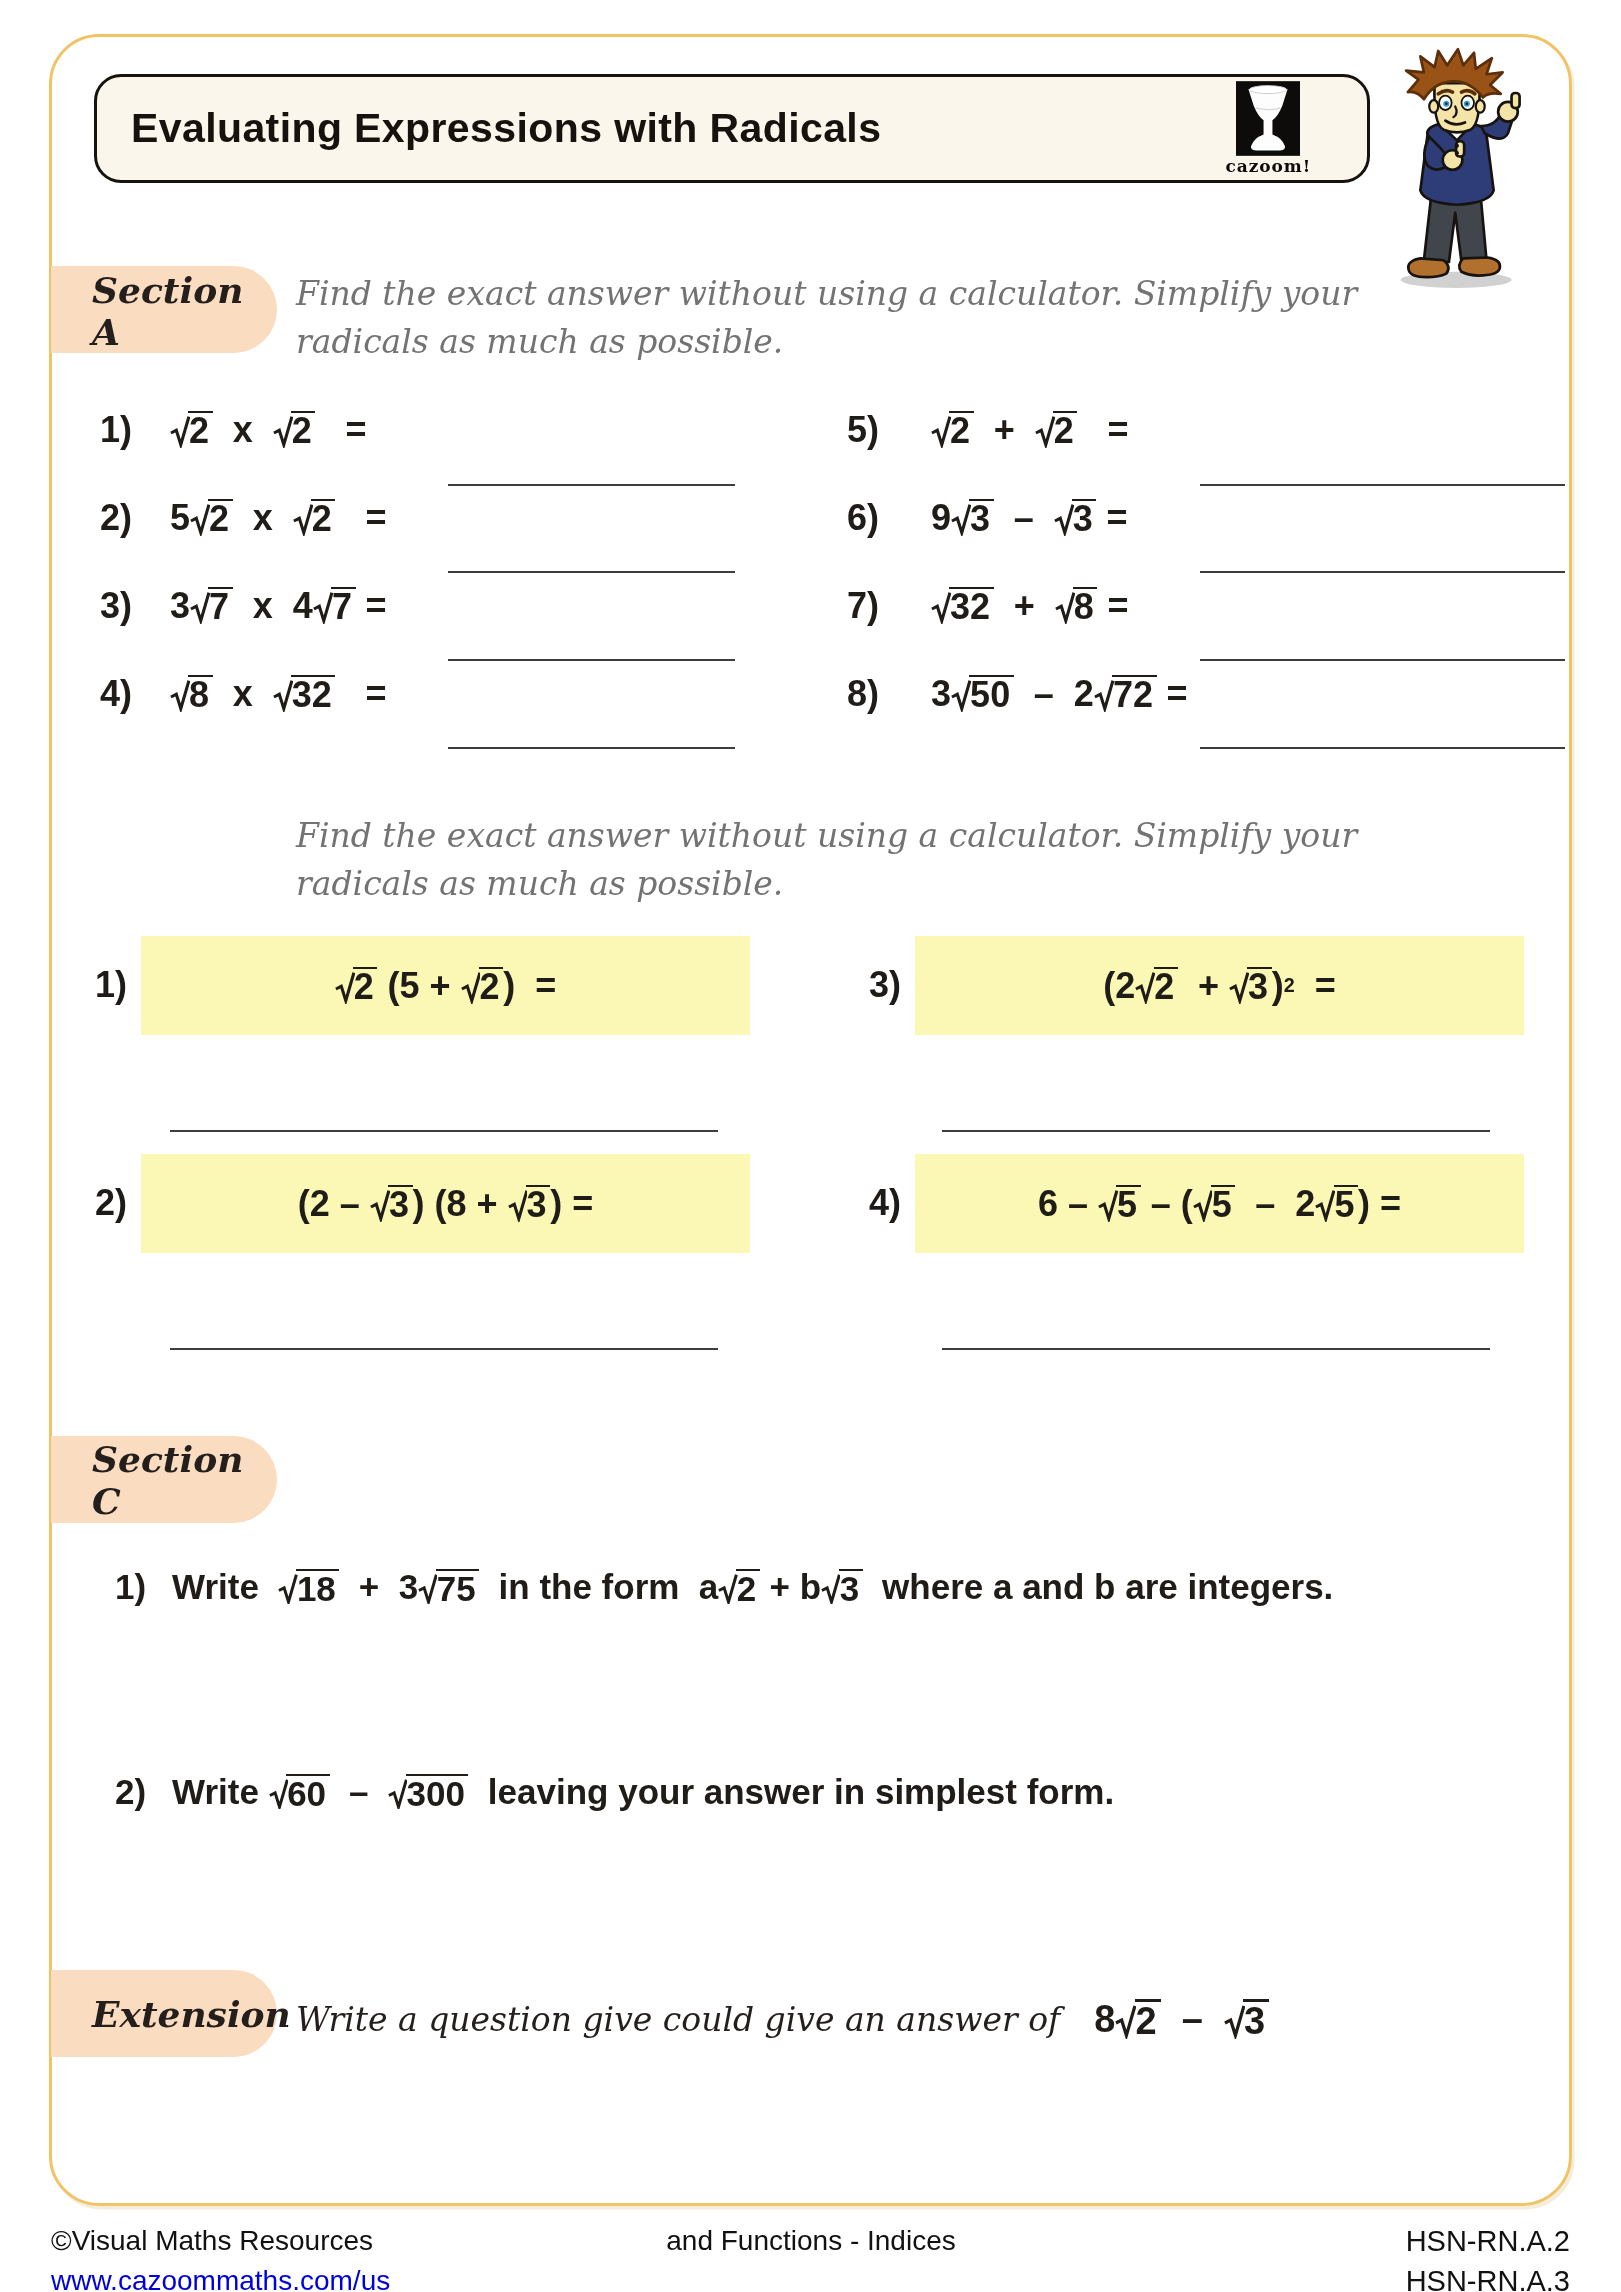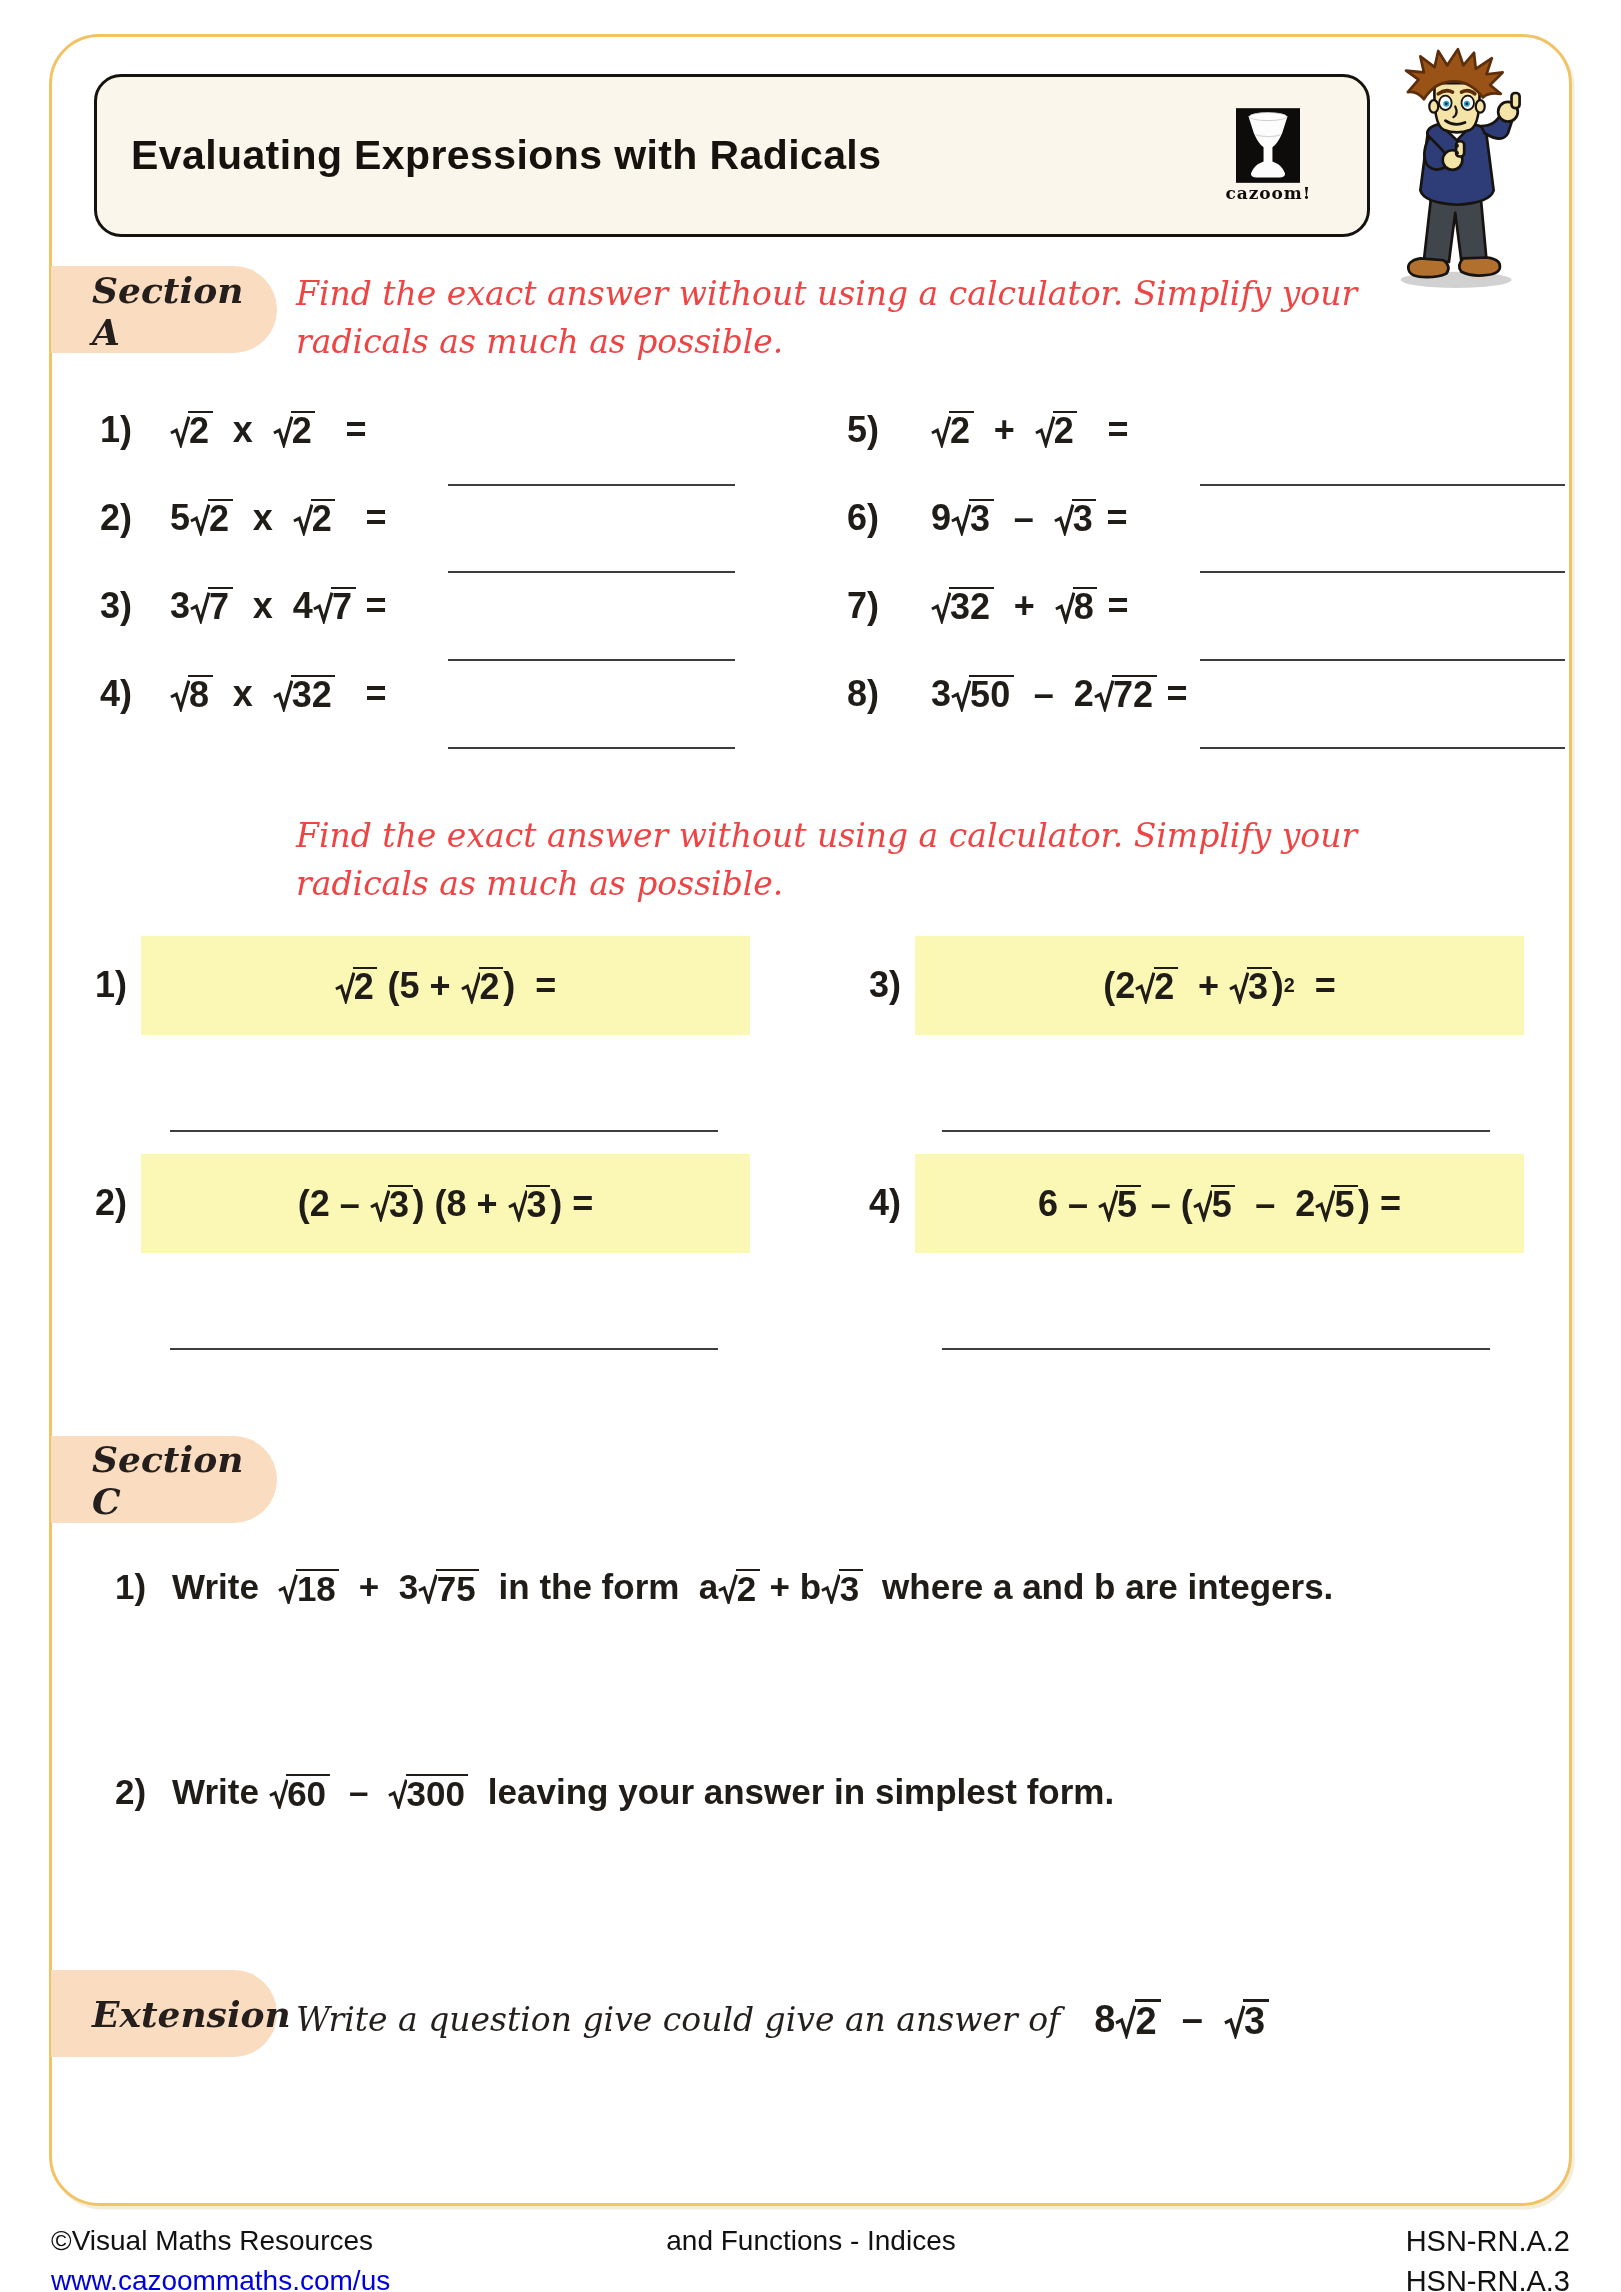--- a/index.html
+++ b/index.html
@@ -5,37 +5,37 @@
   html,body{margin:0;padding:0;background:#ffffff;}
   .page{position:relative;width:1622px;height:2293px;background:#ffffff;
         font-family:"Liberation Sans", sans-serif;color:#1d1a17;overflow:hidden;}
 
   
   .frame{position:absolute;left:49px;top:34px;width:1517px;height:2166px;
          border:3.6px solid #f1c365;border-radius:50px;
          box-shadow:2.7px 3.6px 0 rgba(233,222,190,.55);}
 
   
-  .title-box{position:absolute;left:94px;top:74px;width:1276px;height:163px;
+  .title-box{position:absolute;left:94px;top:74px;width:1276px;height:109px;
              background:#faf6ec;border:3.6px solid #16130f;border-radius:27px;
              display:flex;align-items:center;box-sizing:border-box;}
   .title{margin-left:34px;font-size:41px;font-weight:700;letter-spacing:0.4px;color:#16130f;}
   .logo{margin-left:auto;margin-right:56px;display:flex;flex-direction:column;align-items:center;}
   .brand{font-family:"DejaVu Serif", serif;font-weight:700;font-size:17px;letter-spacing:0.9px;
          color:#0d0c0a;margin-top:0.9px;}
 
   .mascot{position:absolute;left:1381px;top:47px;}
 
   
   .sec-label{position:absolute;left:51px;width:226px;height:87px;background:#fadcc1;
              border-radius:0 47px 47px 0;display:flex;align-items:center;box-sizing:border-box;
              padding-left:41px;font-family:"DejaVu Serif", serif;font-style:italic;font-weight:700;
              font-size:36px;color:#241f1c;}
   .instr{position:absolute;left:296px;font-family:"DejaVu Serif", serif;font-style:italic;
-         font-size:33px;line-height:1.45;color:#ef4444;}
+         font-size:33px;line-height:1.45;color:#737373;}
 
   
   .row{position:absolute;display:flex;align-items:center;height:57px;
        font-size:36px;font-weight:700;color:#201c18;}
   .row .num{display:inline-block;}
   .row-l .num{width:70px;}
   .row-r .num{width:84px;}
   .mrow{display:inline-flex;align-items:center;white-space:pre;}
   .mx{white-space:pre;}
   .msup{font-size:.55em;vertical-align:super;line-height:1;}

